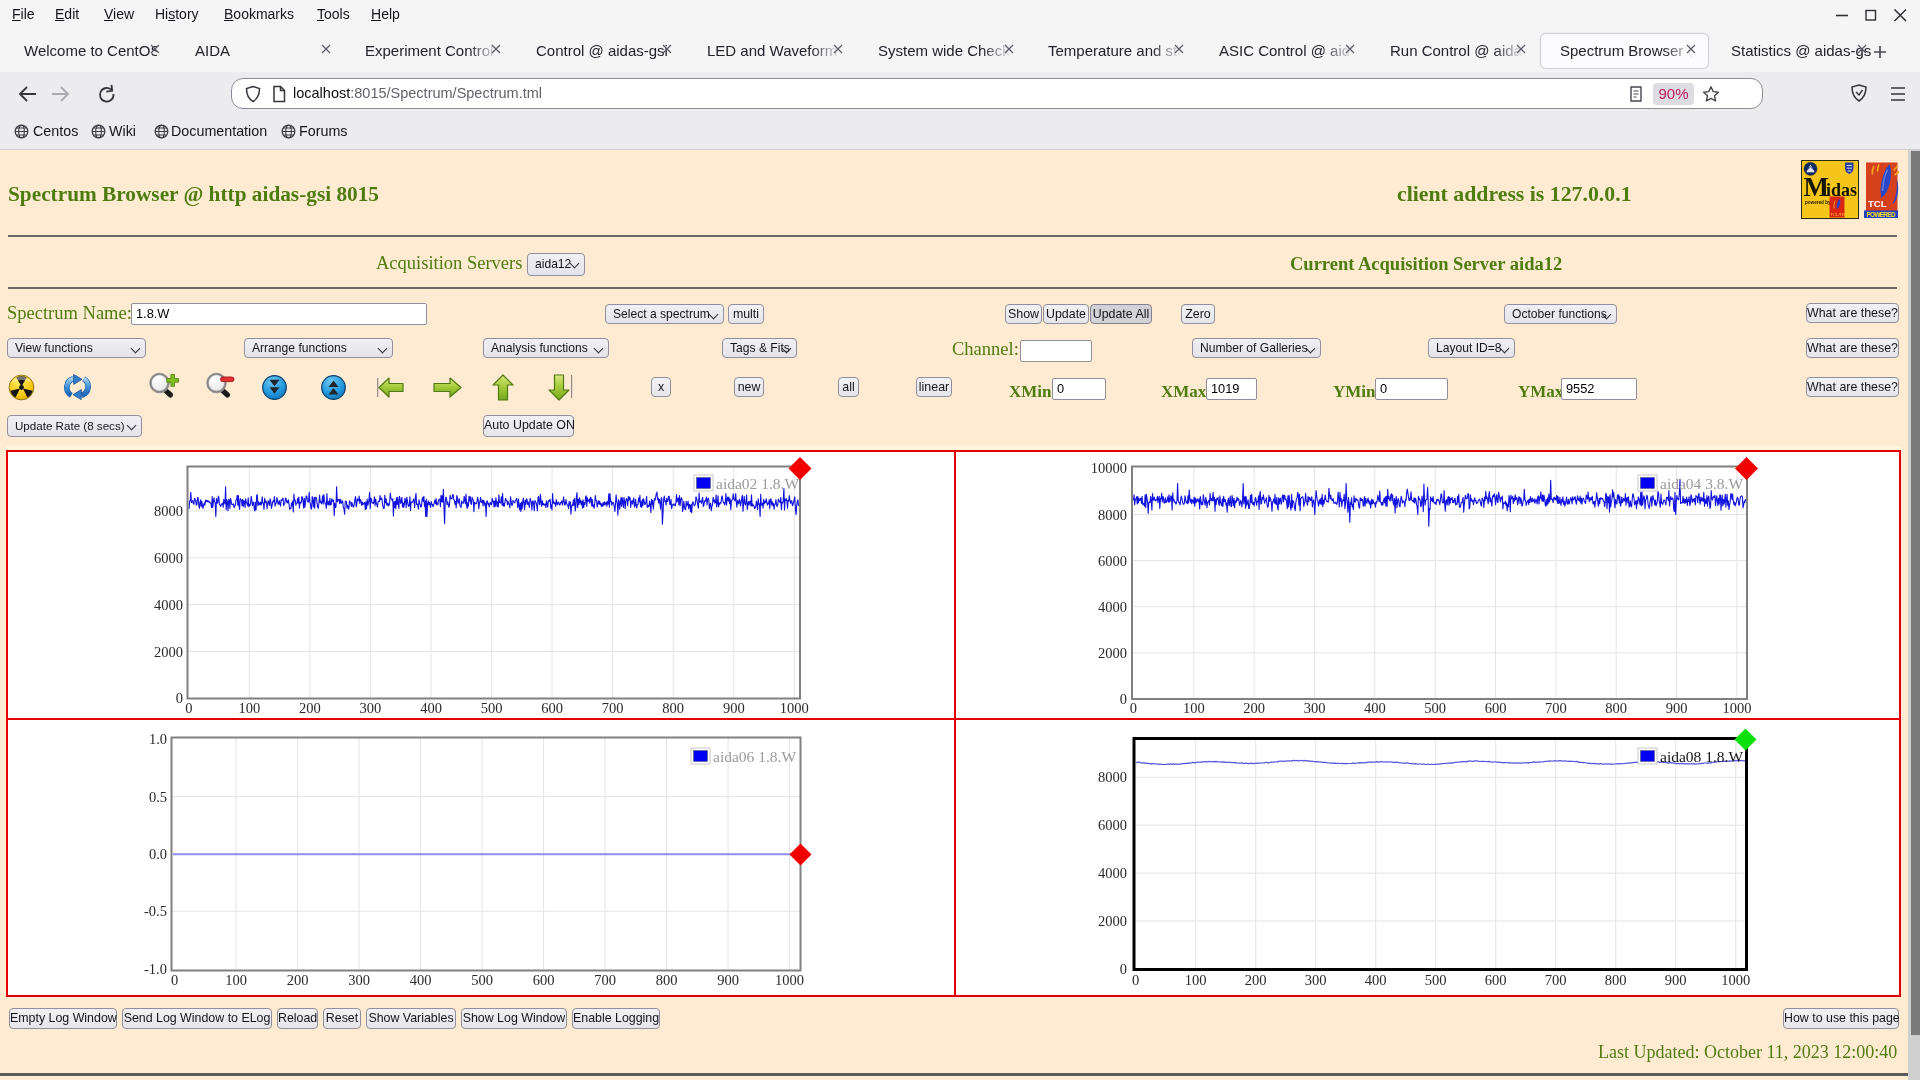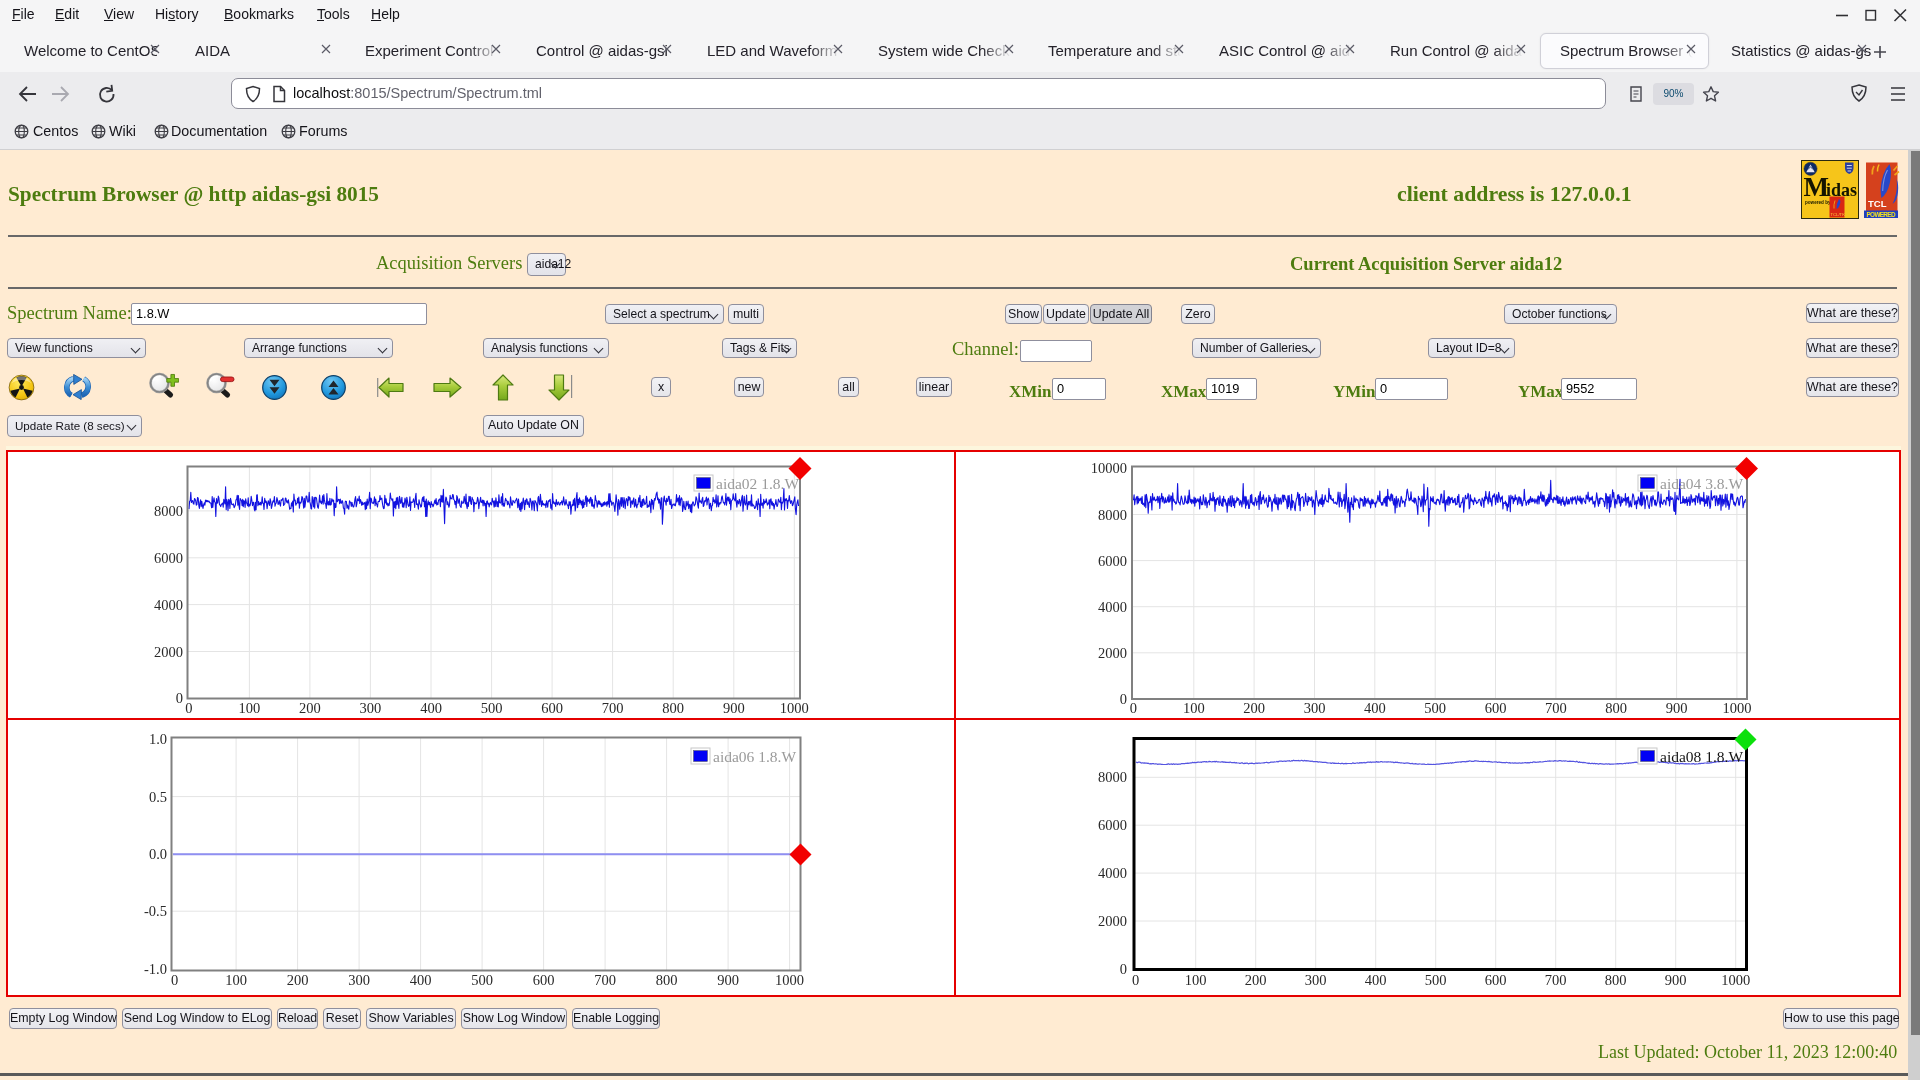--- a/index.html
+++ b/index.html
@@ -8,21 +8,21 @@
 .abs { position:absolute; }
 
 #menubar { position:absolute; left:0; top:0; width:1920px; height:30px; background:#f5f5f6; }
 .menu { position:absolute; top:6px; font-size:14px; color:#15141a; }
 #tabbar { position:absolute; left:0; top:30px; width:1920px; height:42px; background:#f5f5f6; }
 .tabt { position:absolute; top:12px; font-size:15px; color:#24222a; white-space:nowrap; overflow:hidden;margin-left:12px; }
 .fade { -webkit-mask-image:linear-gradient(to right,#000 78%,rgba(0,0,0,0.35) 93%,transparent 100%); mask-image:linear-gradient(to right,#000 78%,rgba(0,0,0,0.35) 93%,transparent 100%); }
 .tabx { position:absolute; top:14px; font-size:13px; color:#5b5b66; }
 #activetab { position:absolute; left:1540px; top:3px; width:169px; height:36px; background:#fbfbfd; border:1px solid #d0d0d8; border-radius:6px; box-shadow:0 0 2px rgba(0,0,0,.08); }
 #navbar { position:absolute; left:0; top:72px; width:1920px; height:43px; background:#ececee; }
-#urlbox { position:absolute; left:231px; top:6px; width:1375px; height:31px; background:#ffffff; border:1px solid #8c8c98; border-radius:7px; }
+#urlbox { position:absolute; left:231px; top:6px; width:1532px; height:31px; background:#ffffff; border:1px solid #8c8c98; border-radius:12px; }
 #bookbar { position:absolute; left:0; top:115px; width:1920px; height:35px; background:#ececee; border-bottom:1px solid #d0d0d2; }
 .bmk { position:absolute; top:8px; font-size:14.3px; color:#15141a; }
 
 .rlab { position:absolute; font-family:"Liberation Serif", serif; color:#4d7c0f; white-space:nowrap; }
 .btn { position:absolute; height:20px; background:linear-gradient(#f2f2f5,#e5e5ea); border:1px solid #8f8f9d; border-radius:4px; font-size:12.4px; color:#15141a; text-align:center; line-height:18px; white-space:nowrap; }
 .sel { position:absolute; height:20px; background:linear-gradient(#f0f0f4,#e3e3e9); border:1px solid #8f8f9d; border-radius:4px; font-size:12.1px; color:#15141a; line-height:18px; padding-left:7px; white-space:nowrap; }
 .sel:after { content:""; position:absolute; right:6px; top:6px; width:6px; height:6px; border-right:1.6px solid #2e2e36; border-bottom:1.6px solid #2e2e36; transform:rotate(45deg); }
 .inp { position:absolute; height:22px; background:#fff; border:1px solid #8f8f9d; border-radius:2px; font-size:12.8px; color:#000; line-height:20px; padding-left:4px; white-space:nowrap; }
 .hr { position:absolute; left:8px; width:1889px; height:2px; background:#686868; }
 </style>
@@ -108,21 +108,21 @@
       </svg>
     <svg class="abs" style="left:38px;top:6px" width="18" height="18" viewBox="0 0 18 18">
         <path d="M4 1.5 H10.5 L14.5 5.5 V16.5 H4 Z" fill="none" stroke="#35353b" stroke-width="1.5"></path>
         <path d="M10.5 1.5 V5.5 H14.5" fill="none" stroke="#35353b" stroke-width="1.5"></path>
       </svg>
     <span class="abs" style="left:61px;top:6px;font-size:14.5px;color:#0c0c0d">localhost<span style="color:#62626c">:8015/Spectrum/Spectrum.tml</span></span>
     <svg class="abs" style="left:1396px;top:7px" width="16" height="16" viewBox="0 0 16 16">
         <path d="M3 1 H13 V15 H3 Z" fill="none" stroke="#45454e" stroke-width="1.4"></path>
         <path d="M5.5 5 H10.5 M5.5 8 H10.5 M5.5 11 H8.5" stroke="#45454e" stroke-width="1.2"></path>
       </svg>
-    <div class="abs" style="left:1421px;top:4px;width:41px;height:22px;background:#dcdce1;border-radius:4px;text-align:center;font-size:10px;line-height:22px;color:#0c4a6e">90%</div>
+    <div class="abs" style="left:1421px;top:4px;width:41px;height:22px;background:#dcdce1;border-radius:4px;text-align:center;font-size:15px;line-height:22px;color:#be185d">90%</div>
     <svg class="abs" style="left:1470px;top:6px" width="18" height="18" viewBox="0 0 18 18">
         <path d="M9 1.8 L11.2 6.6 16.4 7.2 12.5 10.8 13.6 16 9 13.3 4.4 16 5.5 10.8 1.6 7.2 6.8 6.6 Z" fill="none" stroke="#45454e" stroke-width="1.4" stroke-linejoin="round"></path>
       </svg>
   </div>
   <svg class="abs" style="left:1850px;top:12px" width="70" height="20" viewBox="0 0 70 20">
     <path d="M9 1 L16 3 C16 9.5 14.5 13.5 9 17 C3.5 13.5 2 9.5 2 3 Z" fill="none" stroke="#35353b" stroke-width="1.5"></path>
     <path d="M6 8 L9 11 L12.5 6" fill="none" stroke="#35353b" stroke-width="1.4"></path>
     <path d="M41 4 H55 M41 10 H55 M41 16 H55" stroke="#35353b" stroke-width="1.7"></path>
   </svg>
 </div>
@@ -181,21 +181,21 @@
   <path d="M29.5 9.5 l4 -4.5 M30.5 14 l4.5 -3.5" stroke="#f2a21b" stroke-width="1.7" fill="none"></path>
   <path d="M32.5 18 q1.5 10 -2 20 l-2 5 q4.5 -3 5.5 -12 q0.8 -8 -1.5 -13 Z" fill="#2848c8"></path>
   <text x="4" y="46" font-family="Liberation Sans,sans-serif" font-size="9.5" font-weight="bold" fill="#ffffff">TCL</text>
   <rect x="0" y="49.5" width="34" height="7.5" fill="#2040c0"></rect>
   <text x="2.5" y="55.8" font-family="Liberation Sans,sans-serif" font-size="6.4" font-weight="bold" fill="#f5e11b" textLength="29">POWERED</text>
 </svg>
 
 <div class="hr" style="top:235px"></div>
 
 <div class="rlab" style="left:376px;top:253px;font-size:18.5px">Acquisition Servers</div>
-<div class="sel" style="left:527px;top:253px;width:39px;height:23px;line-height:21px">aida12</div>
+<div class="sel" style="left:527px;top:253px;width:58px;height:23px;line-height:21px">aida12</div>
 <div class="rlab" style="left:1290px;top:254px;font-size:18.5px;font-weight:bold">Current Acquisition Server aida12</div>
 
 <div class="hr" style="top:287px"></div>
 
 <div class="rlab" style="left:7px;top:303px;font-size:18.5px">Spectrum Name:</div>
 <div class="inp" style="left:131px;top:303px;width:296px">1.8.W</div>
 <div class="sel" style="left:605px;top:304px;width:119px">Select a spectrum</div>
 <div class="btn" style="left:728px;top:304px;width:36px">multi</div>
 <div class="btn" style="left:1005px;top:304px;width:37px">Show</div>
 <div class="btn" style="left:1043px;top:304px;width:46px">Update</div>
@@ -311,21 +311,21 @@
 <div class="inp" style="left:1052px;top:378px;width:54px">0</div>
 <div class="rlab" style="left:1161px;top:382px;font-size:17px;font-weight:bold">XMax</div>
 <div class="inp" style="left:1206px;top:378px;width:51px">1019</div>
 <div class="rlab" style="left:1333px;top:382px;font-size:17px;font-weight:bold">YMin</div>
 <div class="inp" style="left:1375px;top:378px;width:73px">0</div>
 <div class="rlab" style="left:1518px;top:382px;font-size:17px;font-weight:bold">YMax</div>
 <div class="inp" style="left:1561px;top:378px;width:76px">9552</div>
 <div class="btn" style="left:1806px;top:377px;width:93px">What are these?</div>
 
 <div class="sel" style="left:7px;top:415px;width:135px;height:22px;line-height:20px;font-size:11.6px">Update Rate (8 secs)</div>
-<div class="btn" style="left:483px;top:415px;width:101px;height:22px;line-height:19.5px">Auto Update ON</div>
+<div class="btn" style="left:483px;top:415px;width:91px;height:22px;line-height:19.5px">Auto Update ON</div>
 
 <div class="abs" style="left:6px;top:446px;width:1895px;height:4px;background:#fdf6dd"></div>
 
 <div class="abs" style="left:6px;top:450px;width:1895px;height:548px">
 <svg width="1895" height="548" viewBox="0 0 1895 548" font-family="Liberation Serif, serif">
 <rect x="1" y="1" width="1893" height="545" fill="#ffffff" stroke="#e50000" stroke-width="2"></rect>
 <line x1="949.0" y1="1" x2="949.0" y2="546" stroke="#e50000" stroke-width="2"></line>
 <line x1="1" y1="269.0" x2="1894" y2="269.0" stroke="#e50000" stroke-width="2"></line>
 <line x1="243.4" y1="16.5" x2="243.4" y2="248.5" stroke="#e4e4e4" stroke-width="1"></line>
 <line x1="303.9" y1="16.5" x2="303.9" y2="248.5" stroke="#e4e4e4" stroke-width="1"></line>

